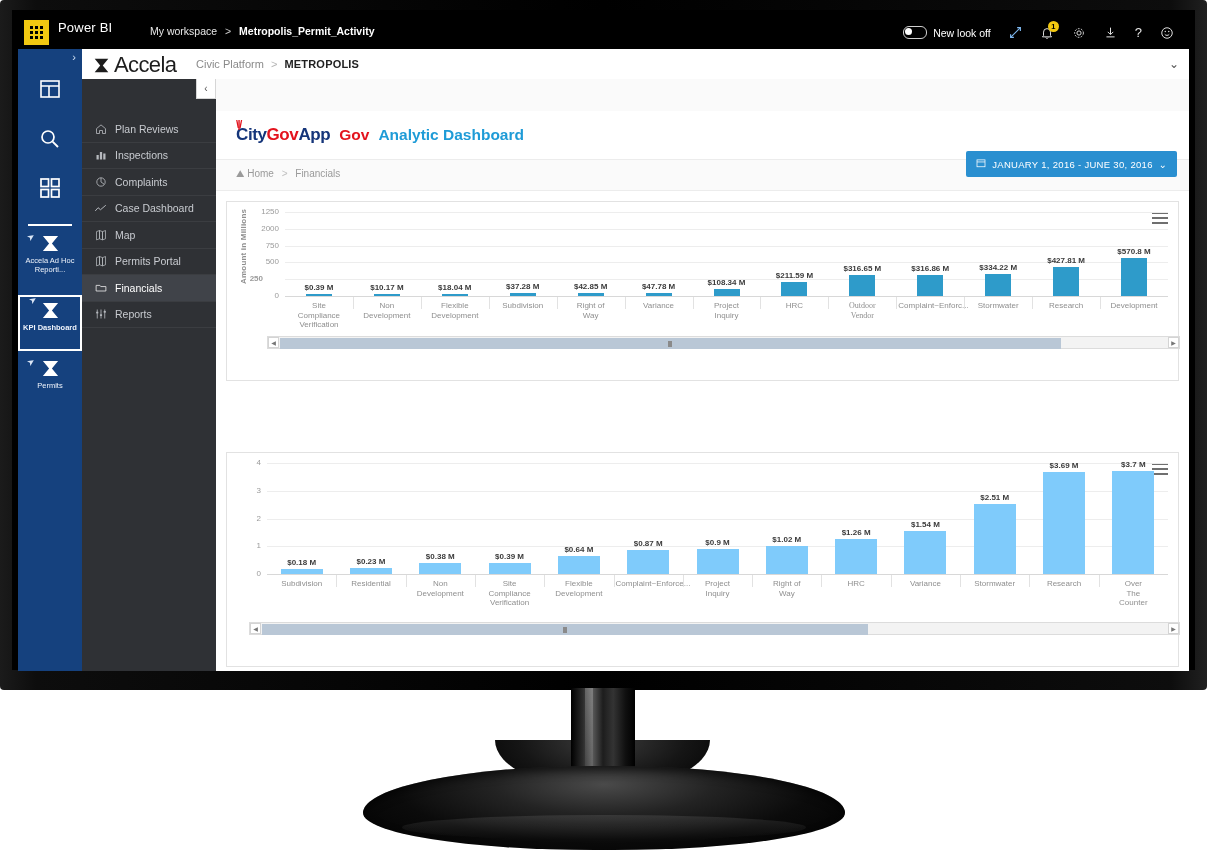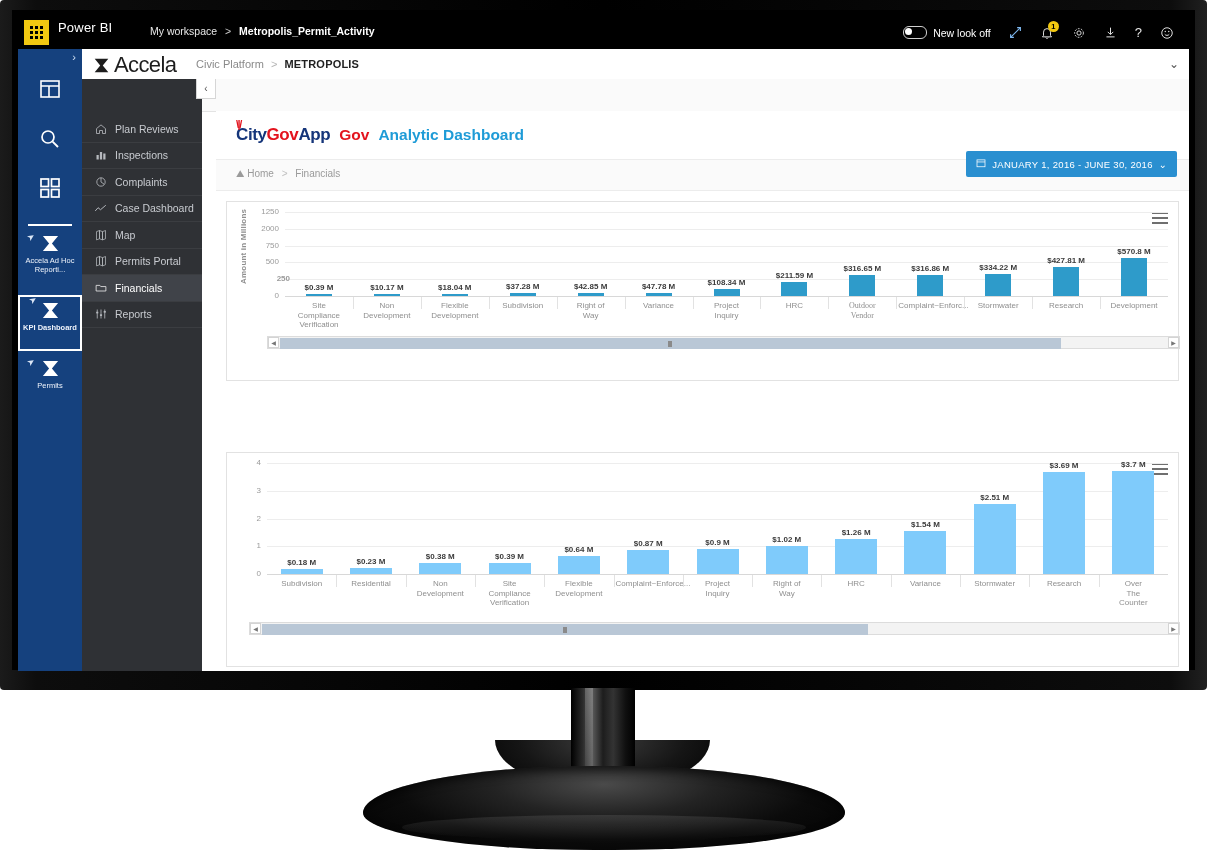--- a/index.html
+++ b/index.html
@@ -69,21 +69,21 @@
   .rail-icon{position:absolute;left:0;width:64px;display:flex;flex-direction:column;align-items:center;
              color:#fff;}
   .rail-sep{position:absolute;left:10px;width:44px;height:2px;background:#fff;}
   .rail-tile{position:absolute;left:0;width:64px;display:flex;flex-direction:column;align-items:center;color:#fff;}
   .rail-tile .pin{position:absolute;left:9px;top:-2px;font-size:9px;color:#dbe6f6;transform:rotate(-35deg);}
   .rail-tile .cap{font-size:7.5px;line-height:9px;text-align:center;margin-top:3px;color:#eef3fb;width:60px;}
   .rail-tile.sel{border:2px solid #fff;height:56px;padding-top:4px;box-sizing:border-box;}
   .hourglass{width:19px;height:19px;}
 
   
-  .navcol{position:absolute;left:64px;top:63px;width:120px;height:592px;background:#2f3135;}
+  .navcol{position:absolute;left:64px;top:63px;width:134px;height:592px;background:#2f3135;}
   .nav-collapse{position:absolute;left:178px;top:63px;width:20px;height:20px;background:#fff;
       border:1px solid #d6d6d6;border-top:none;display:flex;align-items:center;justify-content:center;
       color:#555;font-size:10px;box-sizing:border-box;}
   .nav-item{position:relative;height:26.5px;display:flex;align-items:center;gap:8px;padding-left:12px;
             color:#c8cbd0;font-size:10.5px;border-bottom:1px solid #3b3d41;box-sizing:border-box;}
   .nav-item.active{background:#404349;color:#fff;}
   .nav-item .ico{width:13px;height:13px;display:flex;align-items:center;justify-content:center;color:#b6b9be;}
 
   
   .content{position:absolute;left:198px;top:95px;width:973px;height:560px;background:#fff;overflow:hidden;}
@@ -377,21 +377,21 @@
       <div class="panel" id="panel1" style="top:90px;height:180px;">
         <div class="panel-body" id="body1" style="height:152px;">
           <div class="burger">
               <i></i>
               <i></i>
               <i></i>
             </div>
         <div class="baseline" style="left: 58px; top: 94px; width: 883px;"></div>
             <div class="ylabel" style="left: 24px; top: 89px;">0</div>
             <div class="gridline" style="left: 58px; top: 77.2px; width: 883px;"></div>
-            <div class="ylabel" style="left: 35px; top: 72.2px; font-weight: bold;">250</div>
+            <div class="ylabel" style="left: 8px; top: 72.2px; font-weight: bold;">250</div>
             <div class="gridline" style="left: 58px; top: 60.4px; width: 883px;"></div>
             <div class="ylabel" style="left: 24px; top: 55.4px;">500</div>
             <div class="gridline" style="left: 58px; top: 43.6px; width: 883px;"></div>
             <div class="ylabel" style="left: 24px; top: 38.6px;">750</div>
             <div class="gridline" style="left: 58px; top: 26.8px; width: 883px;"></div>
             <div class="ylabel" style="left: 24px; top: 21.8px;">2000</div>
             <div class="gridline" style="left: 58px; top: 10px; width: 883px;"></div>
             <div class="ylabel" style="left: 24px; top: 5px;">1250</div>
             <div class="axis-title" style="left: 12px; top: 82.24px;">Amount in Millions</div>
             <div class="bar" style="left: 78.9615px; top: 92px; width: 26px; height: 2px; background: rgb(46, 155, 202);"></div>

